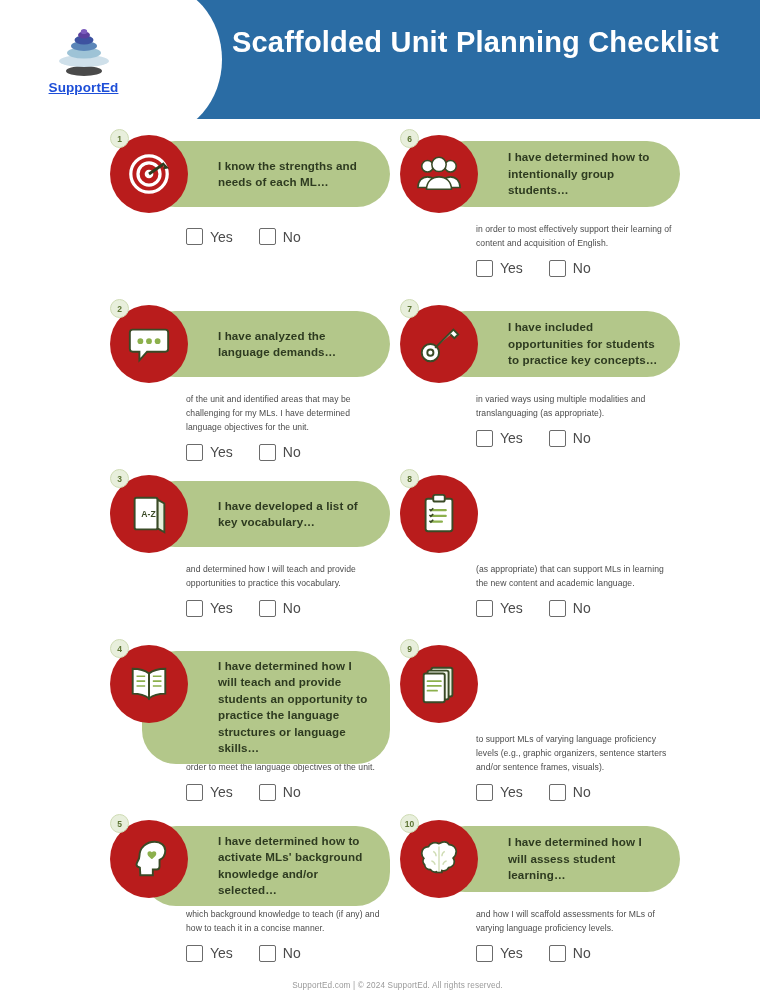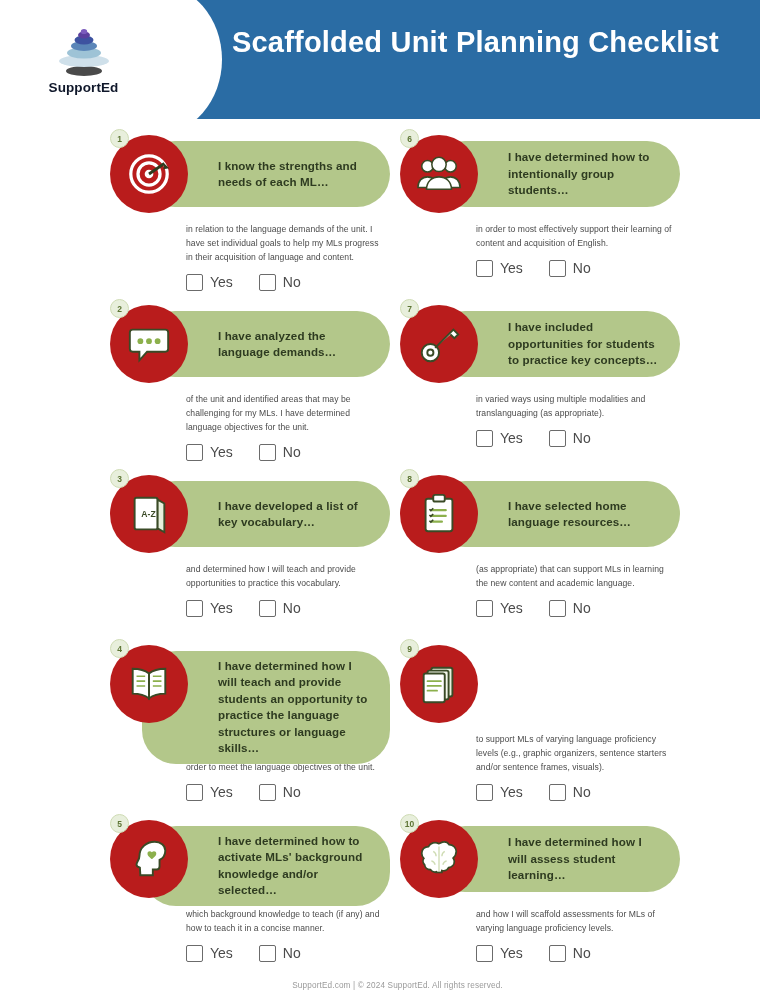--- a/index.html
+++ b/index.html
@@ -24,21 +24,22 @@
     display: flex; flex-direction: column;
     align-items: center; justify-content: center;
     background: #ffffff;
     position: relative; z-index: 3;
     padding-right: 18px;
   }
   .logo-mark { width: 62px; height: 52px; display: block; }
   .logo-word {
     margin-top: 3px;
     font-size: 13.5px; font-weight: bold; letter-spacing: .1px;
-    color: #0f172a;
+    color: #1d4ed8;
+    text-decoration: underline;
   }
   .header-band {
     position: absolute;
     left: 140px; top: 0; right: 0; height: 119px;
     background: #2a6ca4;
     z-index: 1;
   }
   .header-curve {
     position: absolute;
     left: 112px; top: -16px;
@@ -200,21 +201,20 @@
                 <circle cx="24" cy="24" r="19"></circle>
                 <circle cx="24" cy="24" r="11.5"></circle>
               </g>
               <circle cx="24" cy="24" r="4.5" fill="#ffffff"></circle>
               <path d="M24 24 L40 13" stroke="#2f3b1e" stroke-width="3" fill="none"></path>
               <path d="M40 13 l-1 6 6-1z" fill="#2f3b1e"></path>
             </svg>
         </div>
         <div class="num-badge">1</div>
       </div>
-      <div class="item-body">in relation to the language demands of the unit. I have set individual goals to help my MLs progress in their acquisition of language and content.</div>
       <div class="answers">
         <label class="answer">
           <span class="checkbox"></span>
           <span class="answer-label">Yes</span>
         </label>
         <label class="answer">
           <span class="checkbox"></span>
           <span class="answer-label">No</span>
         </label>
       </div>
@@ -333,23 +333,20 @@
         </label>
         <label class="answer">
           <span class="checkbox"></span>
           <span class="answer-label">No</span>
         </label>
       </div>
     </div>
 
     <div class="item">
       <div class="item-head">
-        <div class="pill">
-          <div class="pill-text">I have selected home language resources…</div>
-        </div>
         <div class="icon-circle">
           <svg viewBox="0 0 48 48">
               <rect x="10" y="8" width="28" height="34" rx="2.5" fill="#ffffff" stroke="#3a4a26" stroke-width="2"></rect>
               <rect x="18" y="4" width="12" height="7" rx="2" fill="#ffffff" stroke="#3a4a26" stroke-width="2"></rect>
               <g stroke="#8cb04c" stroke-width="2.4" stroke-linecap="round">
                 <path d="M16 20h15M16 26h15M16 32h11"></path>
               </g>
               <g stroke="#3a4a26" stroke-width="1.6" fill="none">
                 <path d="M14 19l1.5 1.5L18 18"></path>
                 <path d="M14 25l1.5 1.5L18 24"></path>

